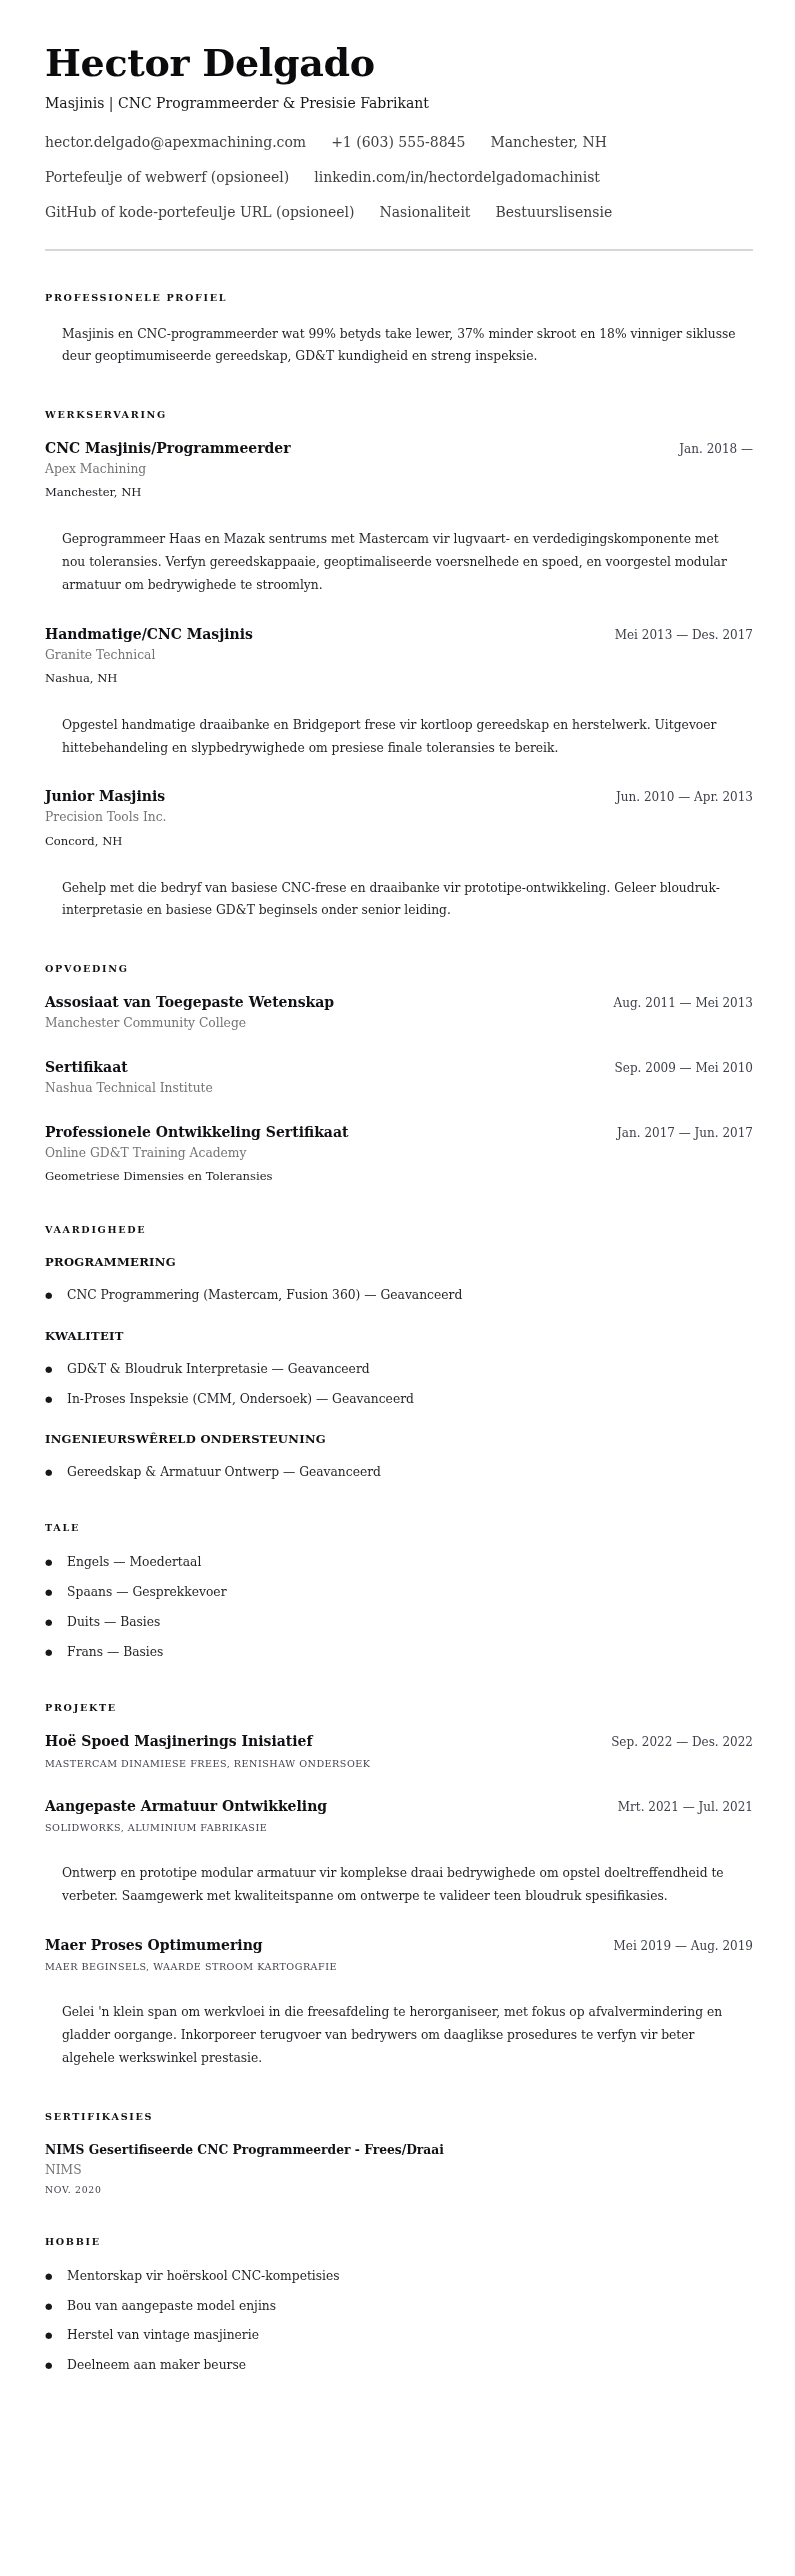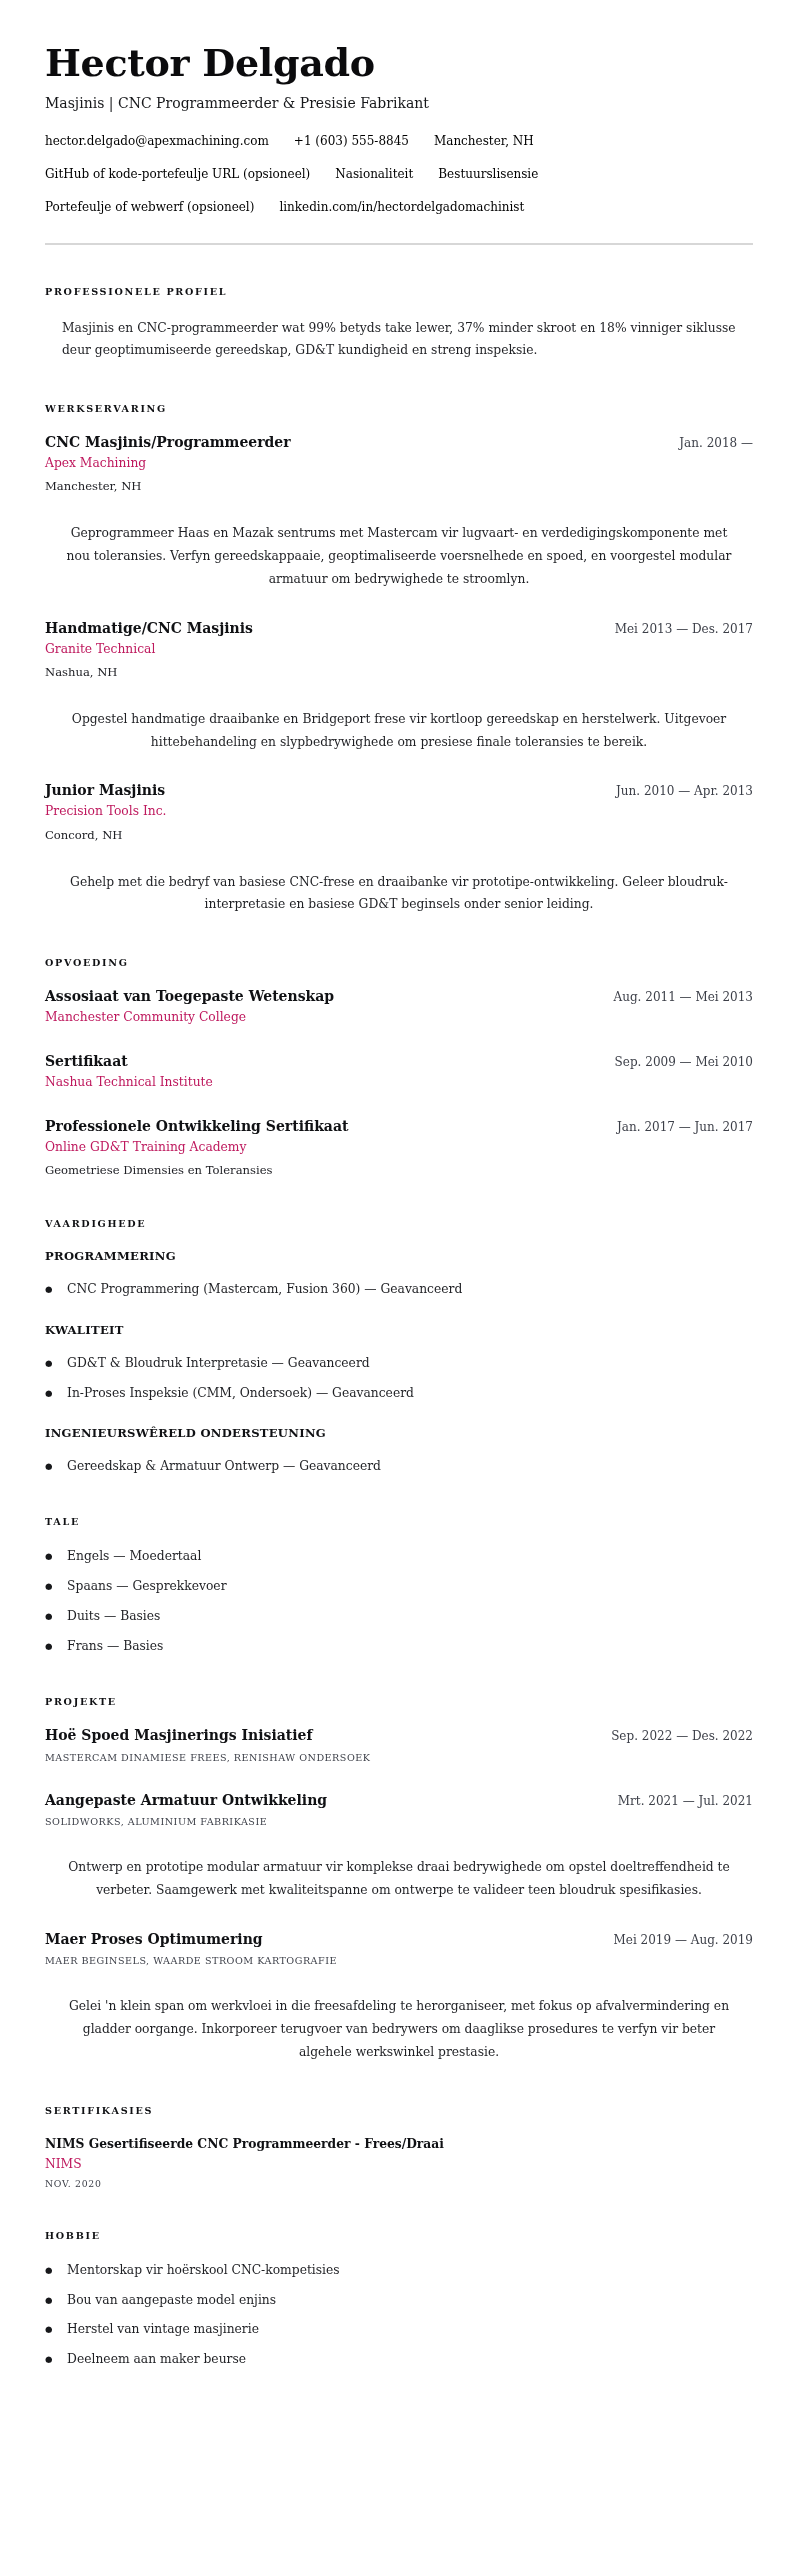--- a/index.html
+++ b/index.html
@@ -10,44 +10,44 @@
     -webkit-font-smoothing:antialiased;
   }
   .page{padding:42px 43px 53px 45px;box-sizing:border-box;}
 
   
   .name{
     margin:0;font-size:38px;line-height:1.12;font-weight:700;
     color:#0b0b0d;letter-spacing:-0.3px;
   }
   .subtitle{margin-top:10.6px;font-size:14px;color:#17181b;}
-  .contacts{margin-top:22.5px;font-size:12px;color:#000000;}
+  .contacts{margin-top:22.5px;font-size:14px;color:#404040;}
   .contact-row{display:flex;flex-wrap:wrap;gap:25px;margin-top:19px;}
   .contact-row:first-child{margin-top:0;}
   .divider{border:none;border-top:2px solid #d7d7d7;margin:29px 0 0 0;}
 
   
   .section{margin-top:41px;}
   .sec-heading{
     margin:0 0 20px 0;font-size:9.6px;font-weight:700;
     letter-spacing:1.7px;color:#101114;
   }
 
   .para{font-size:12.3px;line-height:1.85;margin:17px;color:#1f2024;max-width:703px;}
 
   
   .entry{margin-top:29px;}
   .entry:first-of-type{margin-top:0;}
   .entry-head{display:flex;justify-content:space-between;align-items:flex-end;}
   .entry-title{margin:0;font-size:14px;font-weight:700;color:#101114;}
   .entry-dates{font-size:12px;color:#3c3f48;white-space:nowrap;padding-left:16px;}
-  .entry-sub{margin-top:6px;font-size:12.3px;color:#be185d;}
+  .entry-sub{margin-top:6px;font-size:12.3px;color:#737373;}
   .entry-sub2{margin-top:9.3px;font-size:11.6px;color:#202126;}
   .entry-tech{margin-top:8.6px;font-size:9.6px;letter-spacing:0.5px;color:#3c3f48;}
-  .entry-desc{margin-top:29px;text-align:center;}
+  .entry-desc{margin-top:29px;}
   .cert-date{margin-top:7.3px;font-size:9.3px;letter-spacing:0.7px;color:#3c3f48;}
 
   
   .skill-group{margin-top:24px;}
   .skill-group:first-of-type{margin-top:0;}
   .skill-group-name{margin:0 0 17px 0;font-size:11.6px;font-weight:700;letter-spacing:0.3px;color:#101114;}
 
   
   .blist{margin:0;padding:0;list-style:none;}
   .blist li{
@@ -65,28 +65,28 @@
   <header>
     <h1 class="name">Hector Delgado</h1>
     <div class="subtitle">Masjinis | CNC Programmeerder &amp; Presisie Fabrikant</div>
     <div class="contacts">
       <div class="contact-row">
         <span>hector.delgado@apexmachining.com</span>
         <span>+1 (603) 555-8845</span>
         <span>Manchester, NH</span>
       </div>
       <div class="contact-row">
+        <span>Portefeulje of webwerf (opsioneel)</span>
+        <span>linkedin.com/in/hectordelgadomachinist</span>
+      </div>
+      <div class="contact-row">
         <span>GitHub of kode-portefeulje URL (opsioneel)</span>
         <span>Nasionaliteit</span>
         <span>Bestuurslisensie</span>
       </div>
-      <div class="contact-row">
-        <span>Portefeulje of webwerf (opsioneel)</span>
-        <span>linkedin.com/in/hectordelgadomachinist</span>
-      </div>
     </div>
   </header>
 
   <hr class="divider">
 
   <section class="section">
     <h2 class="sec-heading">PROFESSIONELE PROFIEL</h2>
     <p class="para">Masjinis en CNC-programmeerder wat 99% betyds take lewer, 37% minder skroot en 18% vinniger siklusse deur geoptimumiseerde gereedskap, GD&amp;T kundigheid en streng inspeksie.</p>
   </section>
 

